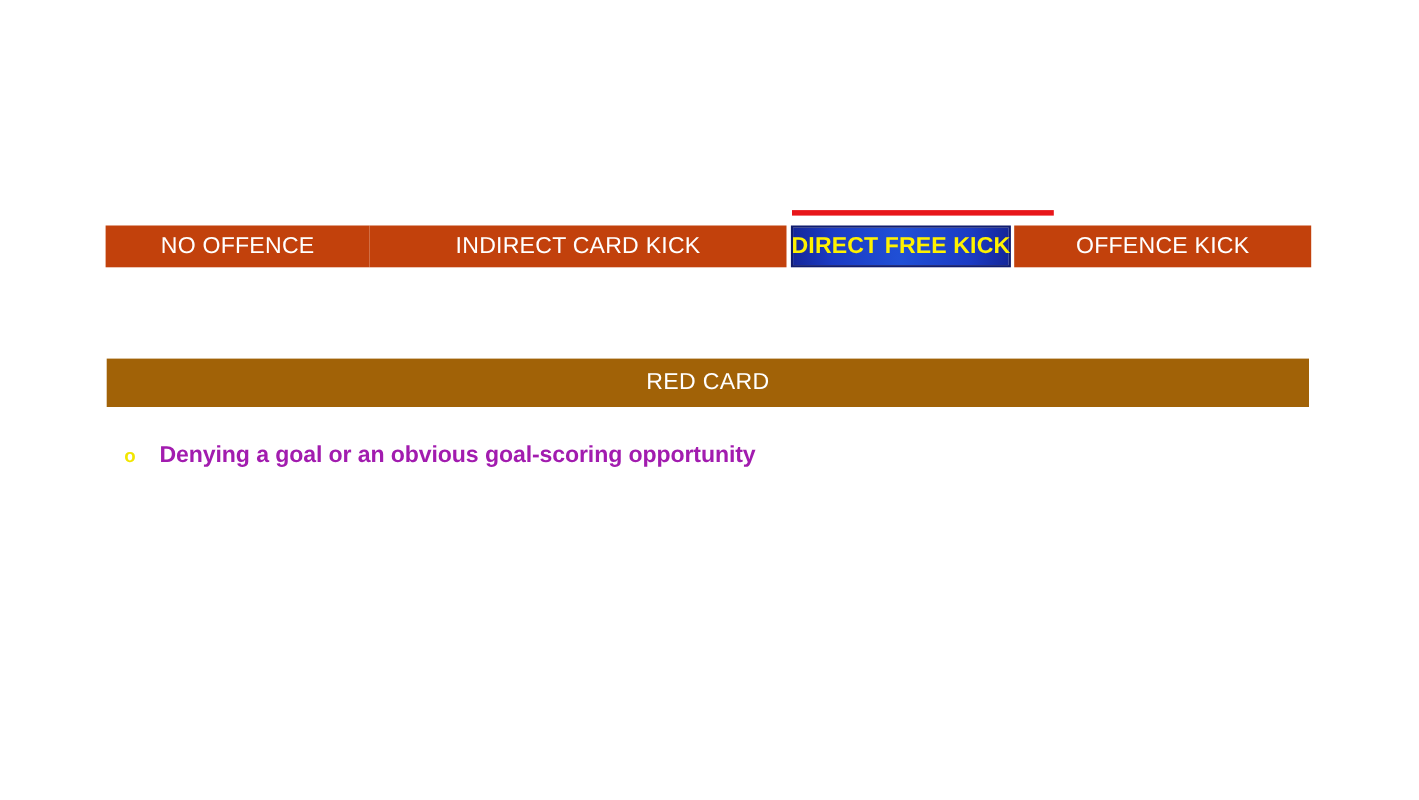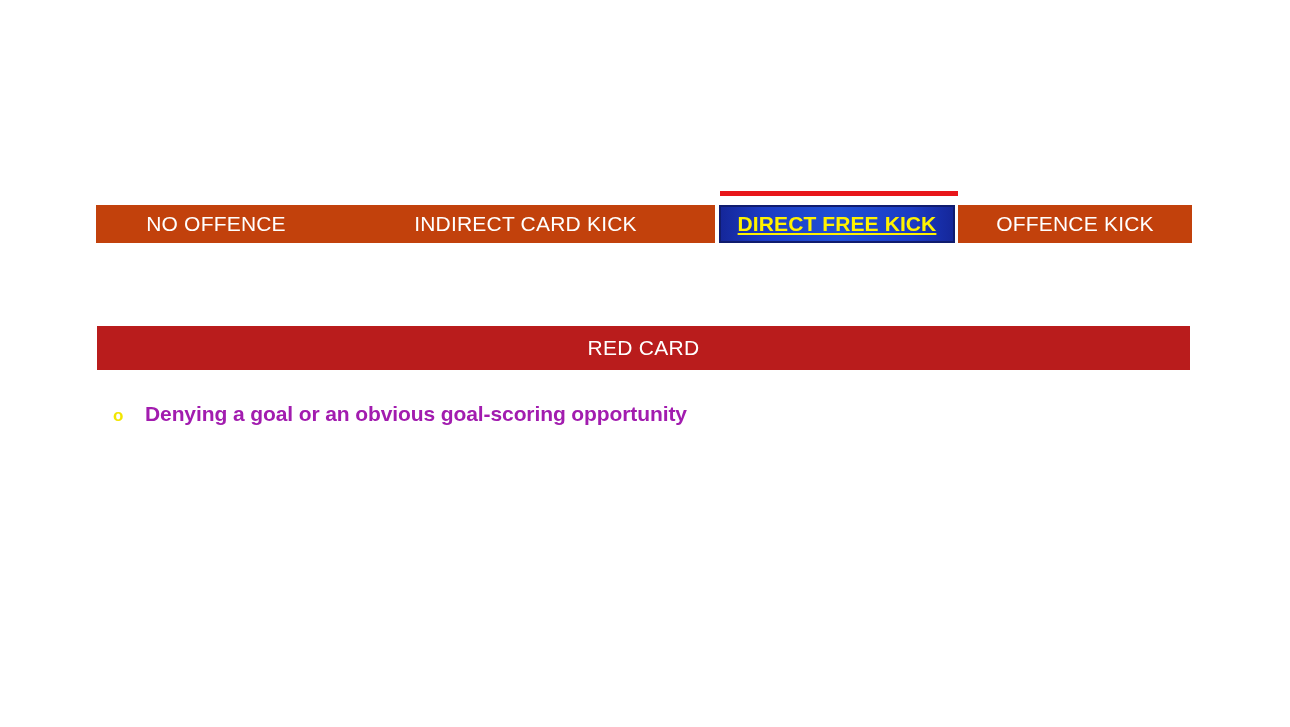--- a/index.html
+++ b/index.html
@@ -44,21 +44,21 @@
     font-weight: 400;
     letter-spacing: 0.2px;
     white-space: nowrap;
     box-sizing: border-box;
     height: 38px;
   }
 
   .tab-no-offence      { width: 240px; }
   .tab-indirect        { width: 379px; }
   .tab-gap             { width: 4px; background: #ffffff; }
-  .tab-direct          { width: 236px; text-decoration: underline; }
+  .tab-direct          { width: 200px; }
   .tab-gap2            { width: 3px; background: #ffffff; }
   .tab-penalty         { flex: 1 1 auto; }
 
   .tab.active {
     background: linear-gradient(90deg,
                 #15279a 0%,
                 #1b3bc4 18%,
                 #2050d6 50%,
                 #1b3bc4 82%,
                 #15279a 100%);
@@ -79,21 +79,21 @@
     background: #e8161a;
   }
 
   
   .redcard-banner {
     position: absolute;
     left: 97px;
     top: 326px;
     width: 1093px;
     height: 44px;
-    background: #b91c1c;
+    background: #a16207;
     display: flex;
     align-items: center;
     justify-content: center;
   }
   .redcard-banner .banner-text {
     color: #ffffff;
     font-size: 21px;
     font-weight: 400;
     letter-spacing: 0.3px;
   }

